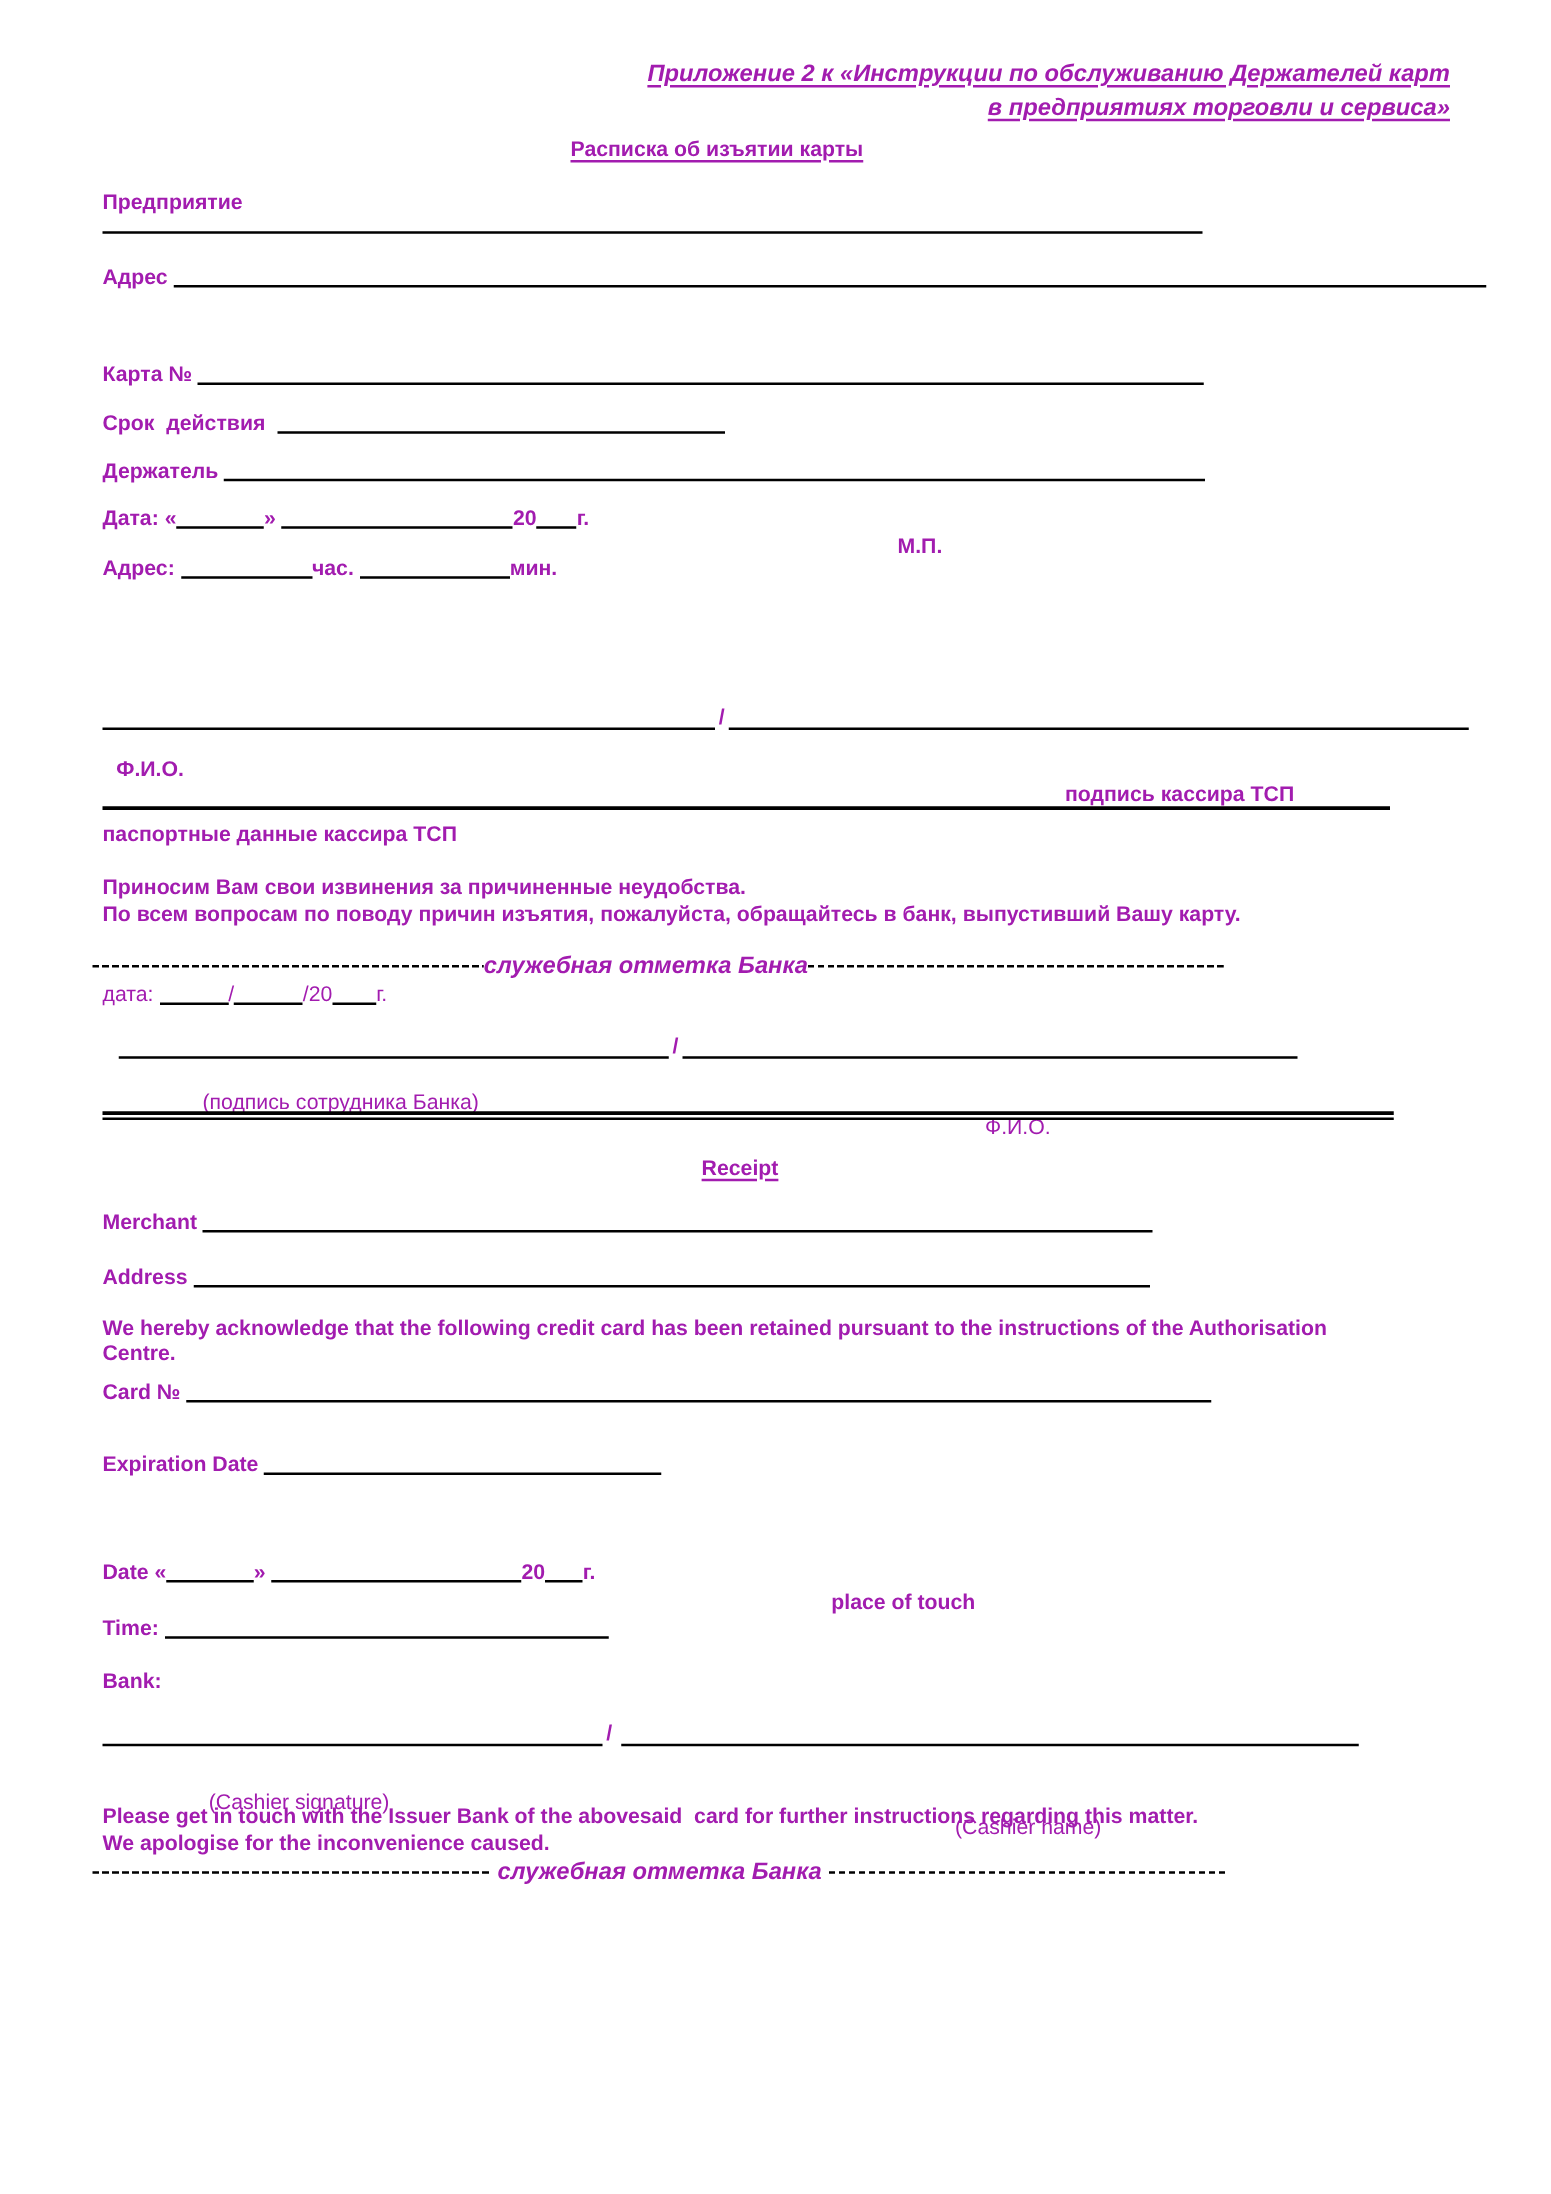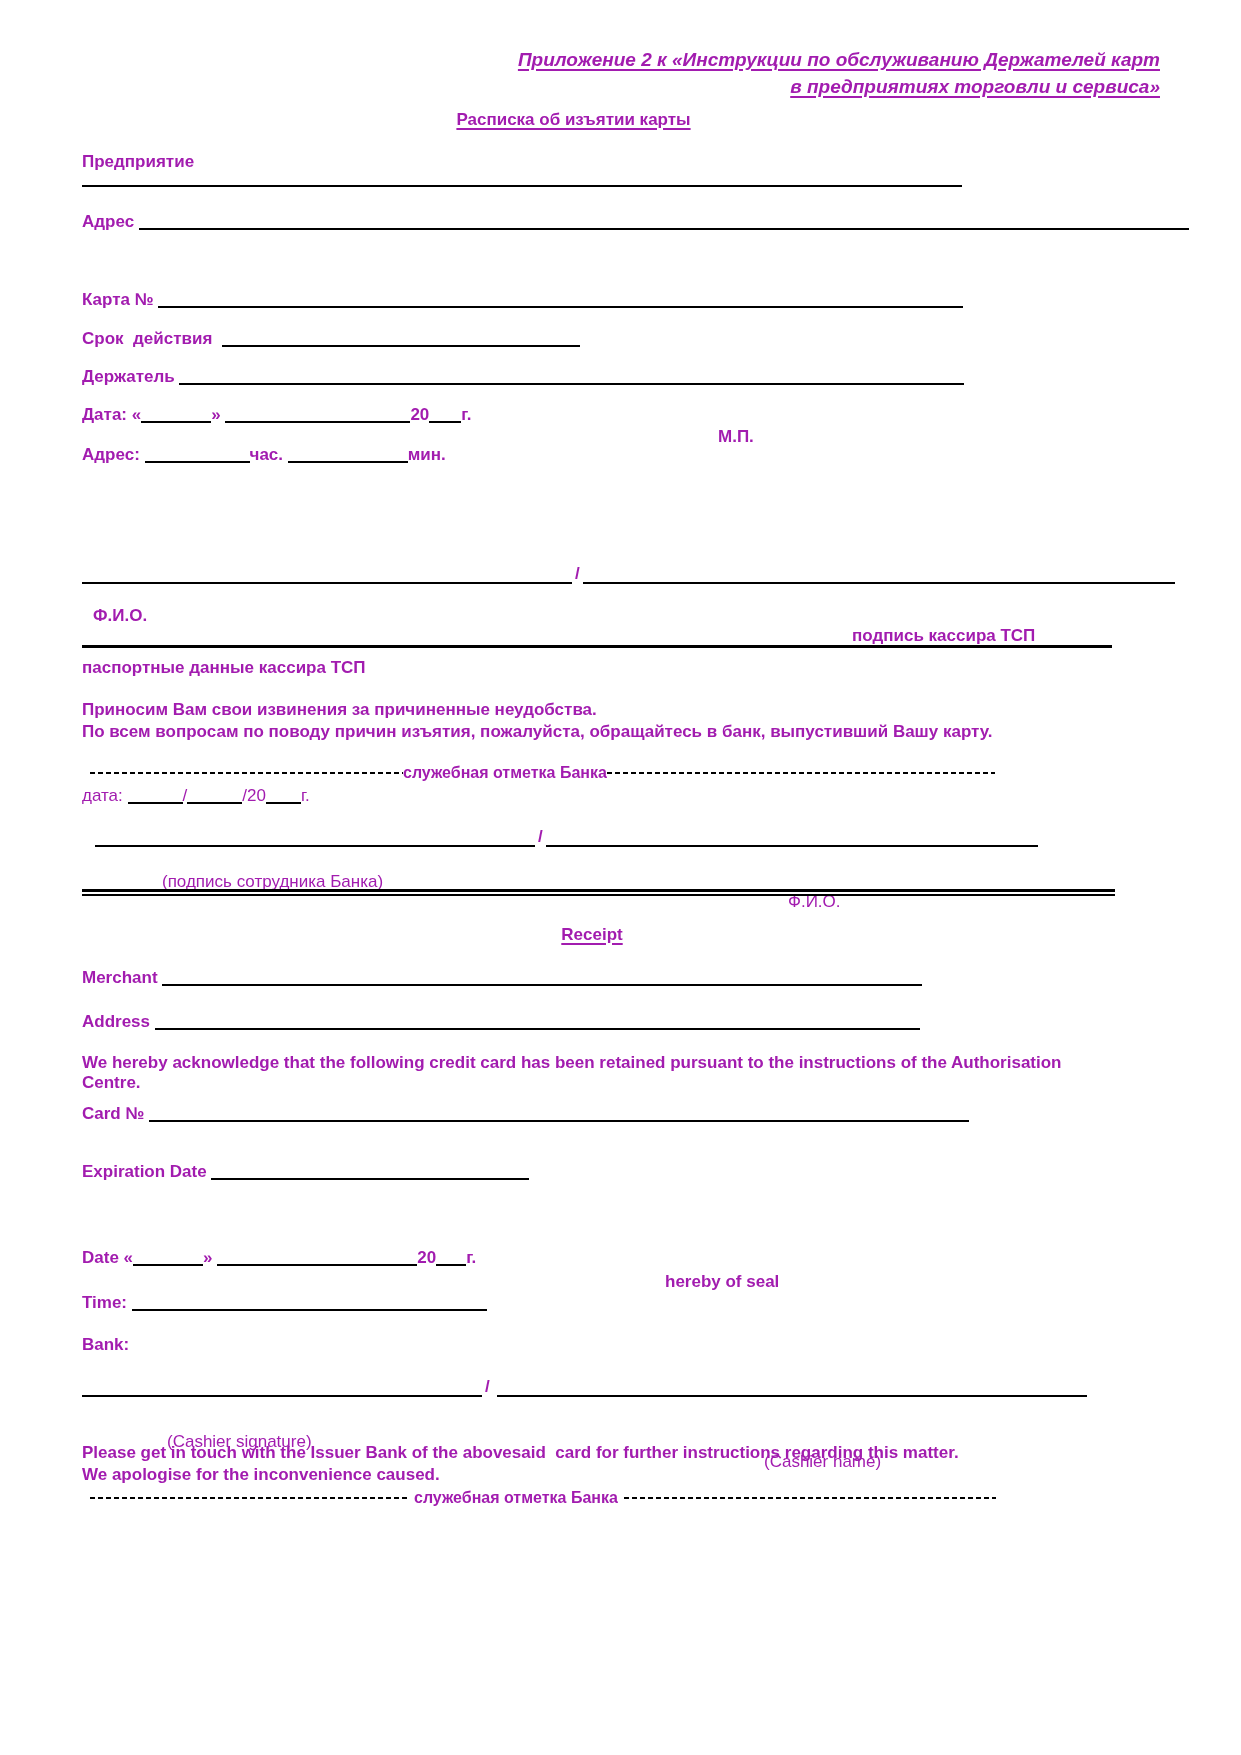--- a/index.html
+++ b/index.html
@@ -4,21 +4,21 @@
 <style>
   html,body{margin:0;padding:0;background:#ffffff;}
   #page{position:relative;width:1241px;height:1534px;background:#fff;overflow:hidden;
         font-family:"Liberation Sans", sans-serif;color:#a21caf;}
   .row{position:absolute;left:82px;font-size:17px;font-weight:bold;line-height:20px;white-space:pre-wrap;}
   .reg{font-weight:normal;}
   .it{font-style:italic;}
   .u{display:inline-block;border-bottom:2px solid #000;height:15px;vertical-align:-3px;}
   .hr{position:absolute;left:82px;background:#000;}
   .dbl{position:absolute;left:82px;height:7px;border-top:3px solid #000;border-bottom:2px solid #000;box-sizing:border-box;}
-  .dashrow{position:absolute;left:90px;display:flex;align-items:center;font-size:16px;font-weight:bold;line-height:20px;}
+  .dashrow{position:absolute;left:74px;display:flex;align-items:center;font-size:19px;font-weight:bold;line-height:20px;font-style:italic;}
   .dash{height:2px;background:repeating-linear-gradient(90deg,#000 0 5px,transparent 5px 8px);}
   .ul{text-decoration:underline;text-decoration-thickness:2px;text-underline-offset:3px;}
   .abs{position:absolute;white-space:pre-wrap;}
   .hdr{font-size:19px;}
   .slash{display:inline-block;transform:translateY(-2px);padding:0 3px;}
 </style>
 </head>
 <body>
 
 <div id="page">
@@ -82,21 +82,21 @@
 
   <div class="row" style="top:1053px;width:1020px;">We hereby acknowledge that the following credit card has been retained pursuant to the instructions of the Authorisation Centre.</div>
 
   <div class="row" style="top:1104px;"><span>Card №</span> <span class="u" style="width:820px;"></span></div>
 
   <div class="row" style="top:1162px;"><span>Expiration Date</span> <span class="u" style="width:318px;"></span></div>
 
 
   <div class="row" style="top:1248px;"><span>Date «</span><span class="u" style="width:70px;"></span><span>»</span> <span class="u" style="width:200px;"></span><span>20</span><span class="u" style="width:30px;"></span><span>г.</span></div>
 
-  <div class="row" style="top:1272px;"><span style="margin-left:583px;">hereby of seal</span></div>
+  <div class="row" style="top:1272px;"><span style="margin-left:583px;">place of touch</span></div>
 
   <div class="row" style="top:1293px;"><span>Time:</span> <span class="u" style="width:355px;"></span></div>
 
   <div class="row" style="top:1335px;">Bank:</div>
 
   <div class="row" style="top:1379px;"><span class="u" style="width:400px;"></span><span class="slash">/</span> <span class="u" style="width:590px;"></span></div>
   <div class="row reg" style="top:1412px;width:1080px;">
     <span class="abs" style="left:85px;">(Cashier signature)</span>
     <span class="abs" style="left:682px;">(Cashier name)</span>
   </div>

